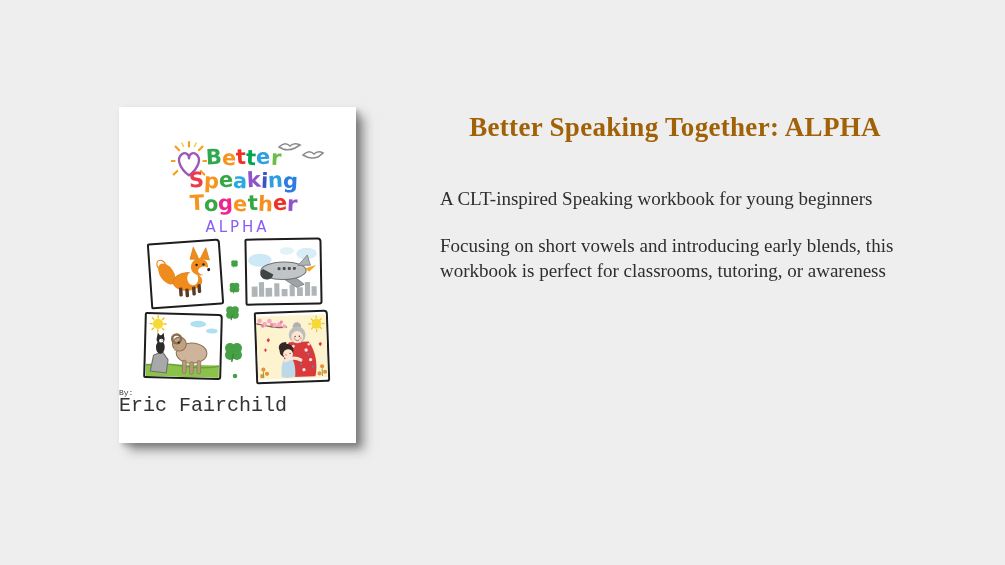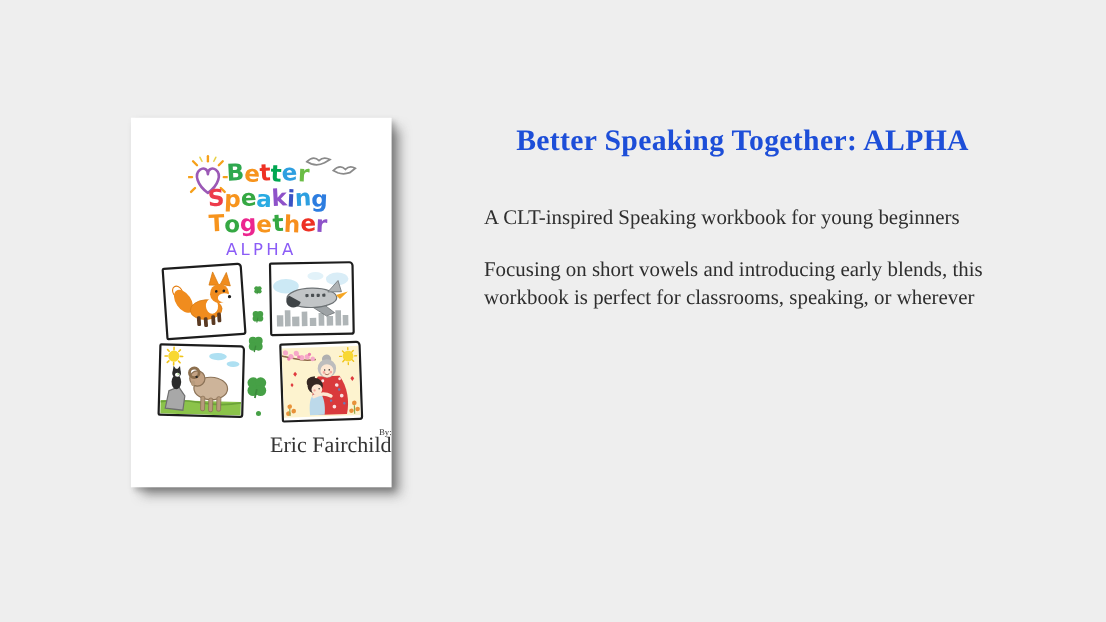--- a/index.html
+++ b/index.html
@@ -29,28 +29,28 @@
   .panel{
     position:absolute;background:#fff;border:2px solid #1d1d1d;box-sizing:border-box;
     border-radius:2px 4px 3px 2px;overflow:hidden;
   }
   .panel svg{display:block;width:100%;height:100%;}
   .panel-fox{left:30px;top:134px;width:73px;height:66px;transform:rotate(-4deg);}
   .panel-plane{left:126px;top:131px;width:77px;height:67px;transform:rotate(-1deg);}
   .panel-ram{left:25px;top:206px;width:78px;height:66px;transform:rotate(1.5deg);}
   .panel-grandma{left:136px;top:204px;width:74px;height:72px;transform:rotate(-2deg);}
   .clover{position:absolute;left:0;top:0;}
-  .byline{position:absolute;left:0;top:281px;width:100%;text-align:right;color:#3a3a3a;font-family:Liberation Serif, serif;}
+  .byline{position:absolute;left:0;top:281px;width:100%;text-align:left;color:#3a3a3a;font-family:Liberation Mono, monospace;}
   .byline .by{font-size:8px;line-height:9px;}
   .byline .author{font-size:20px;line-height:17px;color:#333;}
 
   
   .details-title{
     position:absolute;left:430px;top:112px;width:490px;text-align:center;
-    font-size:27px;line-height:31px;color:#1d4ed8;font-weight:600;letter-spacing:.3px;
+    font-size:27px;line-height:31px;color:#a16207;font-weight:600;letter-spacing:.3px;
     font-family:"Liberation Serif",serif;
   }
   .details-body{position:absolute;left:440px;top:186px;width:540px;color:#2e2e2e;}
   .para{margin:0 0 22px 0;}
   .para .line{font-size:19px;line-height:25px;white-space:nowrap;}
 </style>
 </head>
 <body>
 
 <div class="book-cover">
@@ -293,15 +293,15 @@
 </div>
 
 <div class="details-title">Better Speaking Together: ALPHA</div>
 
 <div class="details-body">
   <div class="para">
     <div class="line">A CLT-inspired Speaking workbook for young beginners</div>
   </div>
   <div class="para">
     <div class="line">Focusing on short vowels and introducing early blends, this</div>
-    <div class="line">workbook is perfect for classrooms, speaking, or wherever</div>
+    <div class="line">workbook is perfect for classrooms, tutoring, or awareness</div>
   </div>
 </div>
 
 </body></html>

